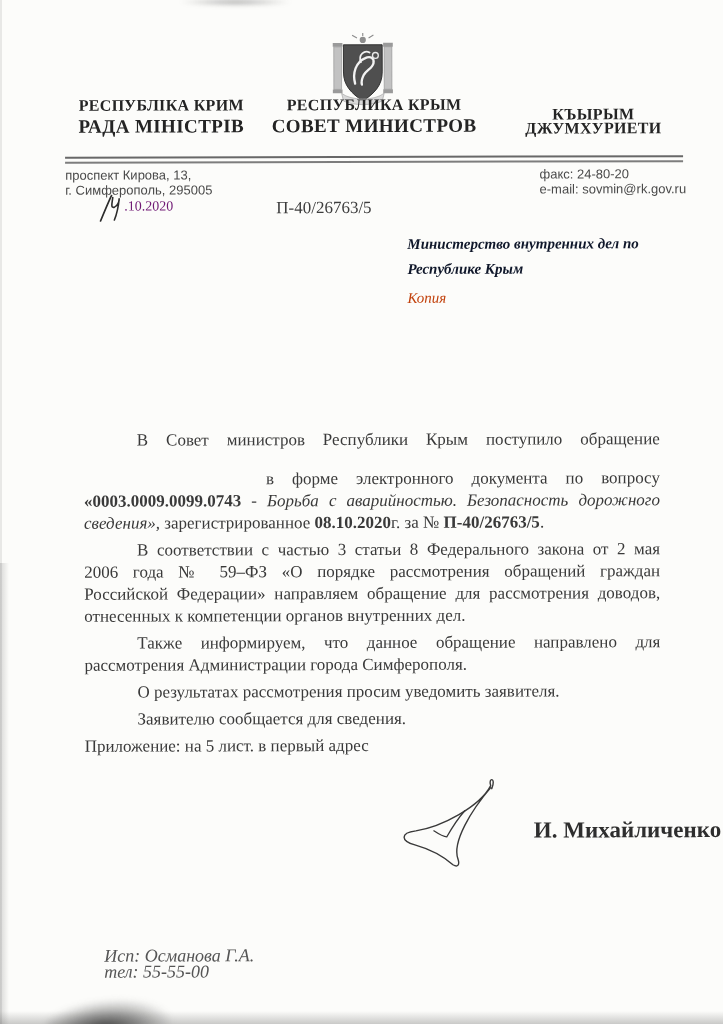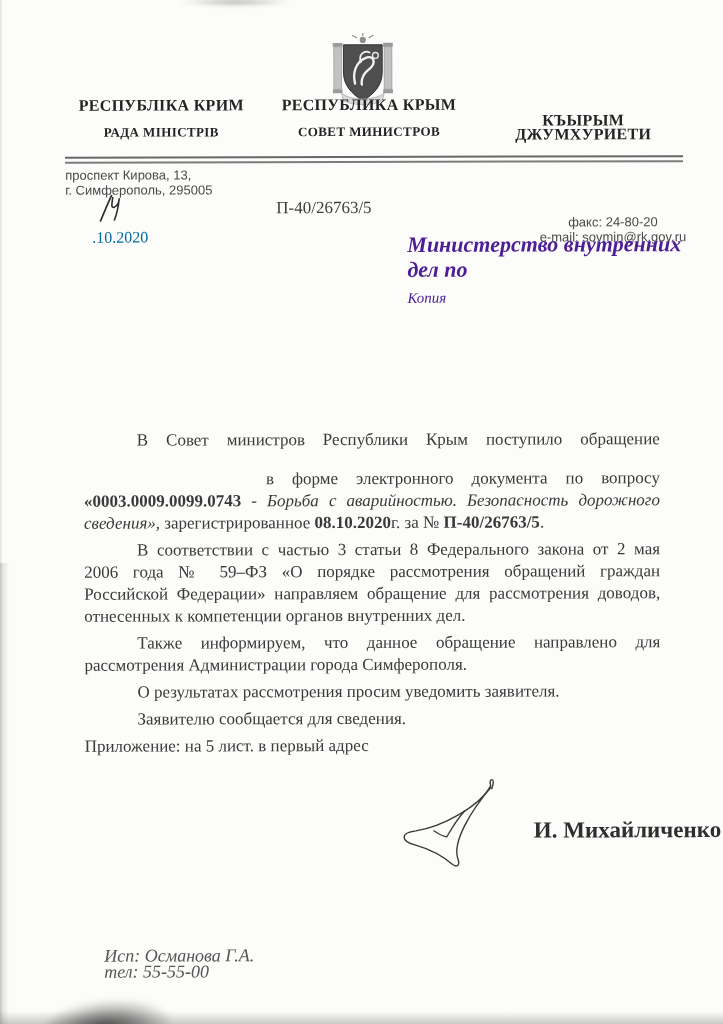--- a/index.html
+++ b/index.html
@@ -18,49 +18,49 @@
   .orgs{
     position:absolute;left:52px;top:98px;right:22px;
     display:flex;align-items:flex-end;
     color:#242424;font-weight:bold;
   }
   .org-col{text-align:center;}
   .org-col.c1{flex:0 0 34%;}
   .org-col.c2{flex:0 0 30%;}
   .org-col.c3{flex:0 0 36%;}
   .org-small{font-size:16px;letter-spacing:.3px;line-height:14px;}
-  .org-big{font-size:13px;letter-spacing:.4px;line-height:21px;margin-top:9px;white-space:nowrap;}
+  .org-big{font-size:19px;letter-spacing:.4px;line-height:21px;margin-top:3px;white-space:nowrap;}
   .rule{
     position:absolute;left:66px;top:156px;width:618px;height:3px;
     border-top:2.5px solid #686868;border-bottom:2px solid #7d7d7d;
   }
   .contact-left{
     position:absolute;left:66px;top:167px;
     font-family:"Liberation Sans", sans-serif;font-size:13px;line-height:15px;color:#4a4a4a;
   }
   .contact-right{
-    position:absolute;right:36px;top:167px;text-align:center;
-    font-family:"Liberation Sans", sans-serif;font-size:13px;line-height:15px;color:#4a4a4a;margin-top:48px;
+    position:absolute;right:36px;top:167px;text-align:left;
+    font-family:"Liberation Sans", sans-serif;font-size:13px;line-height:15px;color:#4a4a4a;
   }
   
-  .date-block{position:absolute;left:93px;top:193px;display:flex;align-items:flex-start;font-size:16px;color:#0369a1;flex-direction:column;}
+  .date-block{position:absolute;left:93px;top:193px;display:flex;align-items:flex-start;font-size:14px;color:#701a75;}
   .hand-day{width:32px;height:30px;transform:rotate(-4deg);}
   .date-rest{padding-top:5px;}
   .doc-number{position:absolute;left:277px;top:198px;font-size:17px;color:#3d3d3d;}
   .ref-row{position:absolute;display:flex;align-items:flex-end;font-size:14px;color:#474747;}
   .ref-row1{left:60px;top:219px;width:336px;}
   .ref-row2{left:60px;top:244px;width:338px;}
   .ref-label{padding-right:2px;line-height:17px;}
   .ref-line{flex:1;border-bottom:1.2px solid #4c4c4c;height:15px;}
   
   .addressee{
     position:absolute;left:408px;top:232px;width:302px;
-    font-size:22px;font-weight:bold;font-style:italic;line-height:25px;color:#4c1d95;
+    font-size:15px;font-weight:bold;font-style:italic;line-height:25px;color:#0f172a;
   }
-  .copy-label{position:absolute;left:408px;top:290px;font-size:15px;font-style:italic;color:#4c1d95;}
+  .copy-label{position:absolute;left:408px;top:290px;font-size:15px;font-style:italic;color:#c2410c;}
   
   .body{position:absolute;left:84px;top:429px;width:576px;font-size:17px;color:#3a3a3a;}
   .line{line-height:22px;}
   .j{text-align:justify;text-align-last:justify;}
   .ind{text-indent:53px;}
   .i{font-style:italic;}
   .bi{font-weight:bold;}
   .spacer{display:inline-block;width:182px;height:1px;}
   .mt-big{margin-top:17px;}
   .mt{margin-top:5px;}
@@ -141,20 +141,21 @@
         <path d="M7,24 C11,16 16,6 19,1" stroke="#2c2c2c" stroke-width="1.6" fill="none" stroke-linecap="round"></path>
         <path d="M20,3 C19,8 17,13 21,12 C24,11 26,7 26,4 C25,10 23,18 20,24" stroke="#2c2c2c" stroke-width="1.5" fill="none" stroke-linecap="round"></path>
       </svg>
       <span class="date-rest">.10.2020</span>
     </div>
     <div class="doc-number">П-40/26763/5</div>
 
 
     <div class="addressee">
       <div>Министерство внутренних дел по</div>
+      <div>Республике Крым</div>
     </div>
     <div class="copy-label">Копия</div>
 
     <div class="body">
       <div class="line j ind">В Совет министров Республики Крым поступило обращение</div>
       <div class="line j mt-big"><span class="spacer"></span><span>в форме электронного документа по вопросу</span></div>
       <div class="line j"><span class="bi">«0003.0009.0099.0743</span><span class="i"> - Борьба с аварийностью. Безопасность дорожного</span></div>
       <div class="line"><span class="i">сведения»,</span><span> зарегистрированное </span><span class="bi">08.10.2020</span><span>г. за № </span><span class="bi">П-40/26763/5</span><span>.</span></div>
       <div class="line j ind mt">В соответствии с частью 3 статьи 8 Федерального закона от 2 мая</div>
       <div class="line j">2006 года № 59–ФЗ «О порядке рассмотрения обращений граждан</div>

